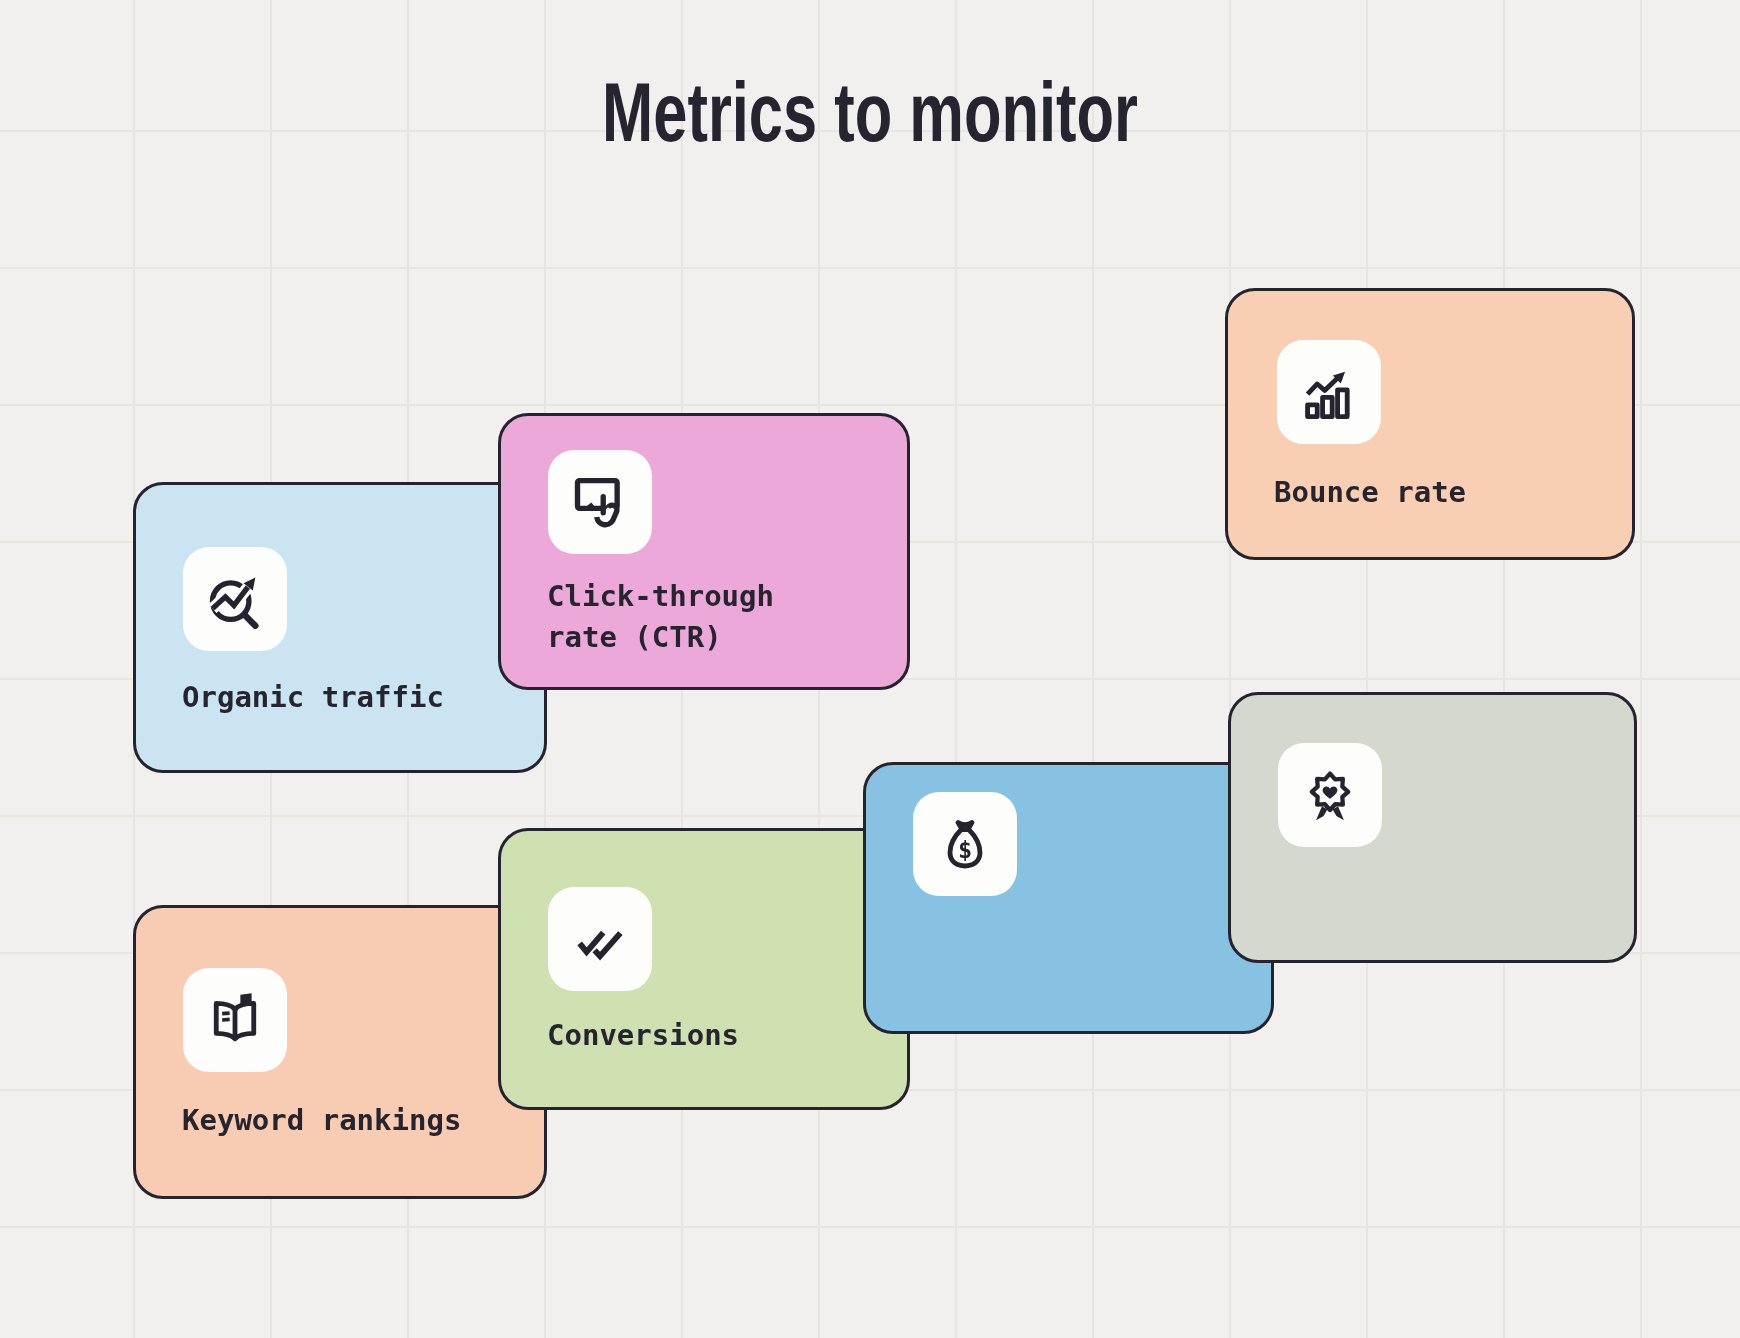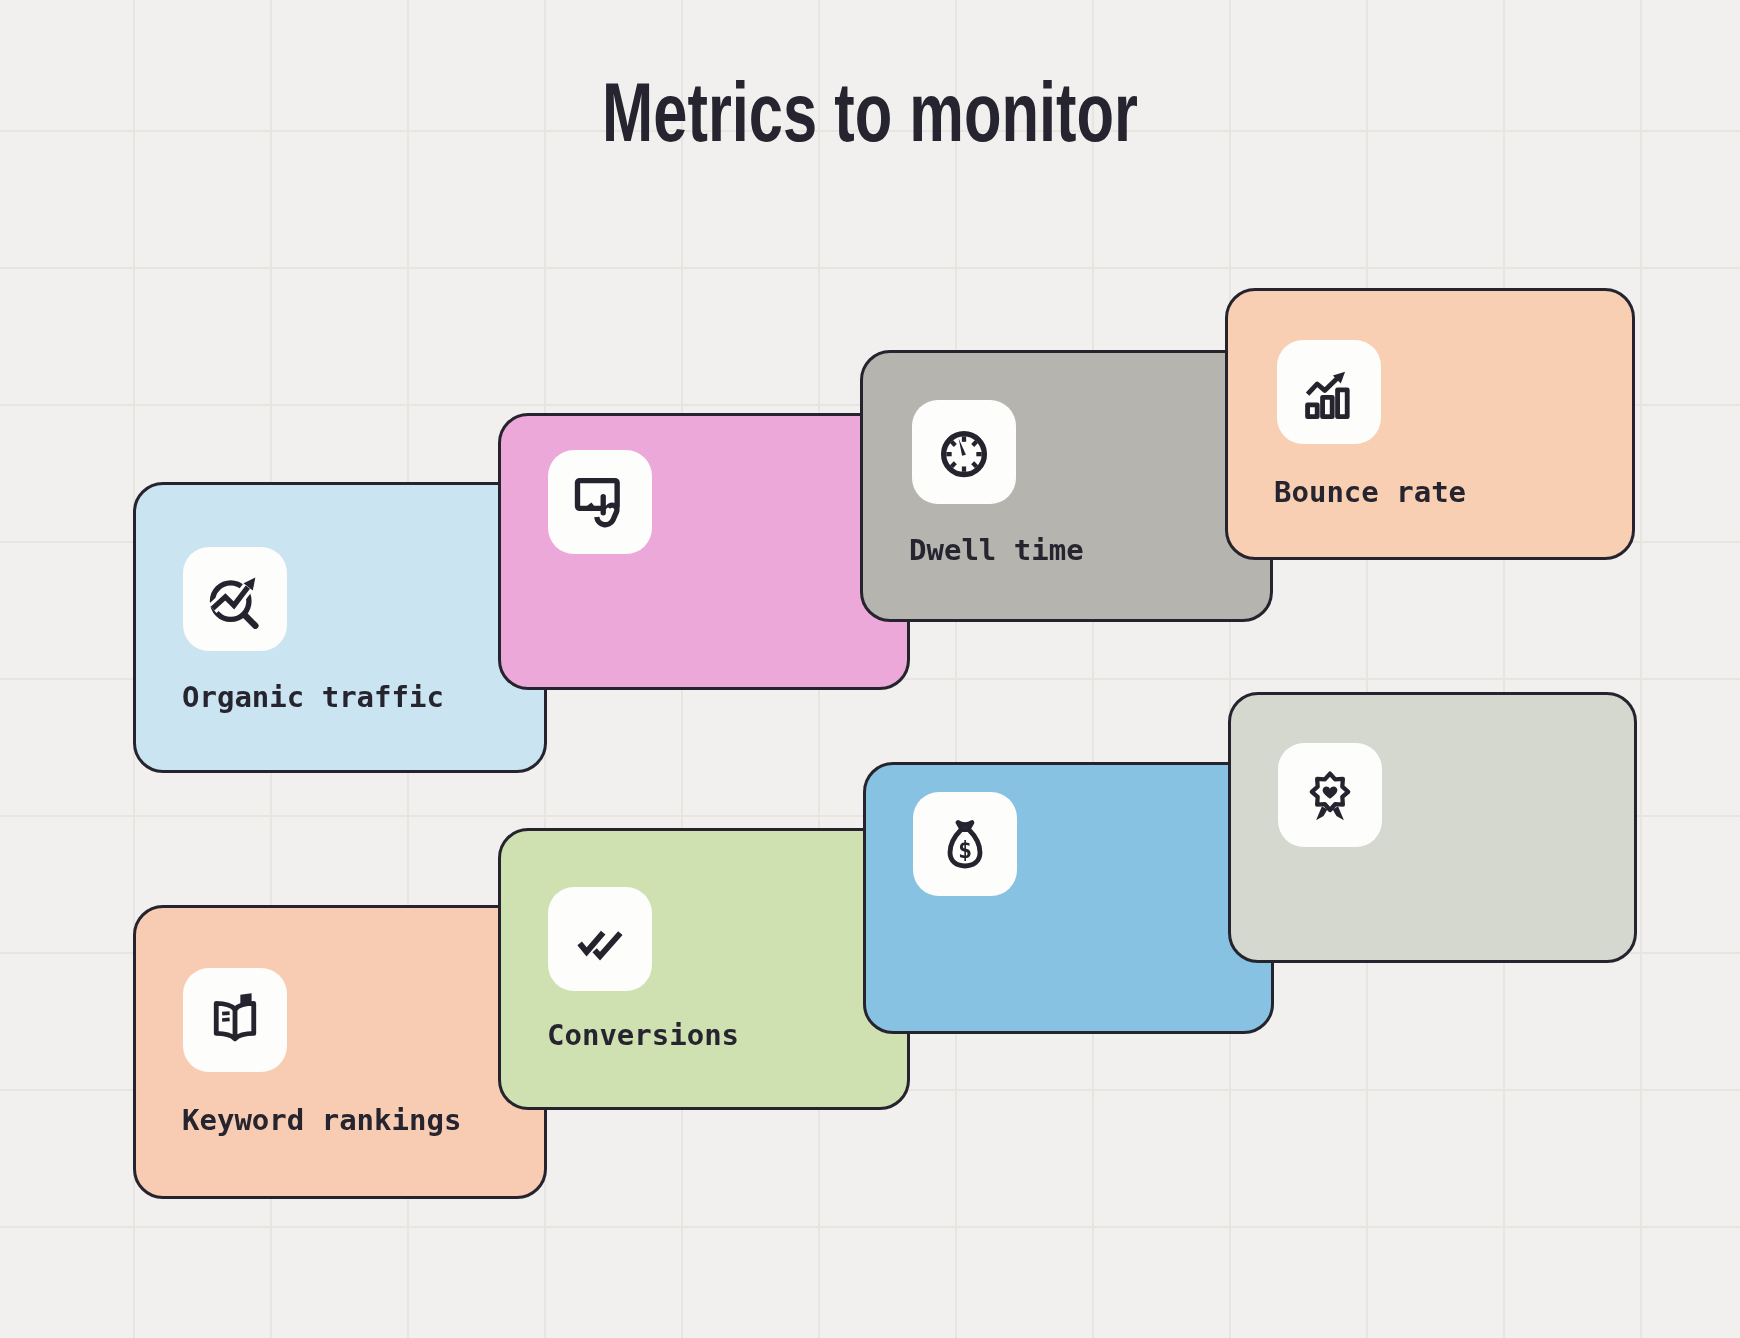--- a/index.html
+++ b/index.html
@@ -101,45 +101,26 @@
     <div class="iconbox">
       <svg viewBox="0 0 56 56">
         <g fill="none" stroke="#25242e" stroke-width="5" stroke-linejoin="round">
           <rect x="7" y="8" width="37" height="26" rx="2"></rect>
           <path d="M22,35 l-4,-5"></path>
           <path d="M25,42 a8,8 0 0 0 15,3 l3.5,-8 a4.5,4.5 0 0 0 -8,-4" fill="#fdfdfc"></path>
           <path d="M31,23 v15" stroke-linecap="round"></path>
         </g>
       </svg>
     </div>
+    <div class="label">
+      <span>Click-through</span>
+      <span>rate (CTR)</span>
+    </div>
   </div>
 
-  <div class="card" id="c2" style="background: rgb(181, 180, 174);">
-    <div class="iconbox">
-      <svg viewBox="0 0 56 56">
-        <g fill="none" stroke="#25242e">
-          <circle cx="28" cy="30" r="19" stroke-width="5"></circle>
-          <g stroke-width="4">
-            <line x1="28" y1="13.5" x2="28" y2="18.5"></line>
-            <line x1="39.7" y1="18.3" x2="36.1" y2="21.9"></line>
-            <line x1="44.5" y1="30" x2="39.5" y2="30"></line>
-            <line x1="39.7" y1="41.7" x2="36.1" y2="38.1"></line>
-            <line x1="28" y1="46.5" x2="28" y2="41.5"></line>
-            <line x1="16.3" y1="41.7" x2="19.9" y2="38.1"></line>
-            <line x1="11.5" y1="30" x2="16.5" y2="30"></line>
-            <line x1="16.3" y1="18.3" x2="19.9" y2="21.9"></line>
-          </g>
-        </g>
-        <polygon points="26.2,31.5 29.8,30.5 23,15.5" fill="#25242e"></polygon>
-      </svg>
-    </div>
-    <div class="label">
-      <span>Dwell time</span>
-    </div>
-  </div>
 
   <div class="card" id="c3" style="background: rgb(248, 207, 179);">
     <div class="iconbox">
       <svg viewBox="0 0 56 56">
         <g fill="none" stroke="#25242e" stroke-width="4.5" stroke-linejoin="round">
           <rect x="8" y="40" width="9" height="11"></rect>
           <rect x="22" y="33" width="9" height="18"></rect>
           <rect x="36" y="26" width="9" height="25"></rect>
           <polyline points="8,30 17,20.5 24,26.5 36,15"></polyline>
         </g>

